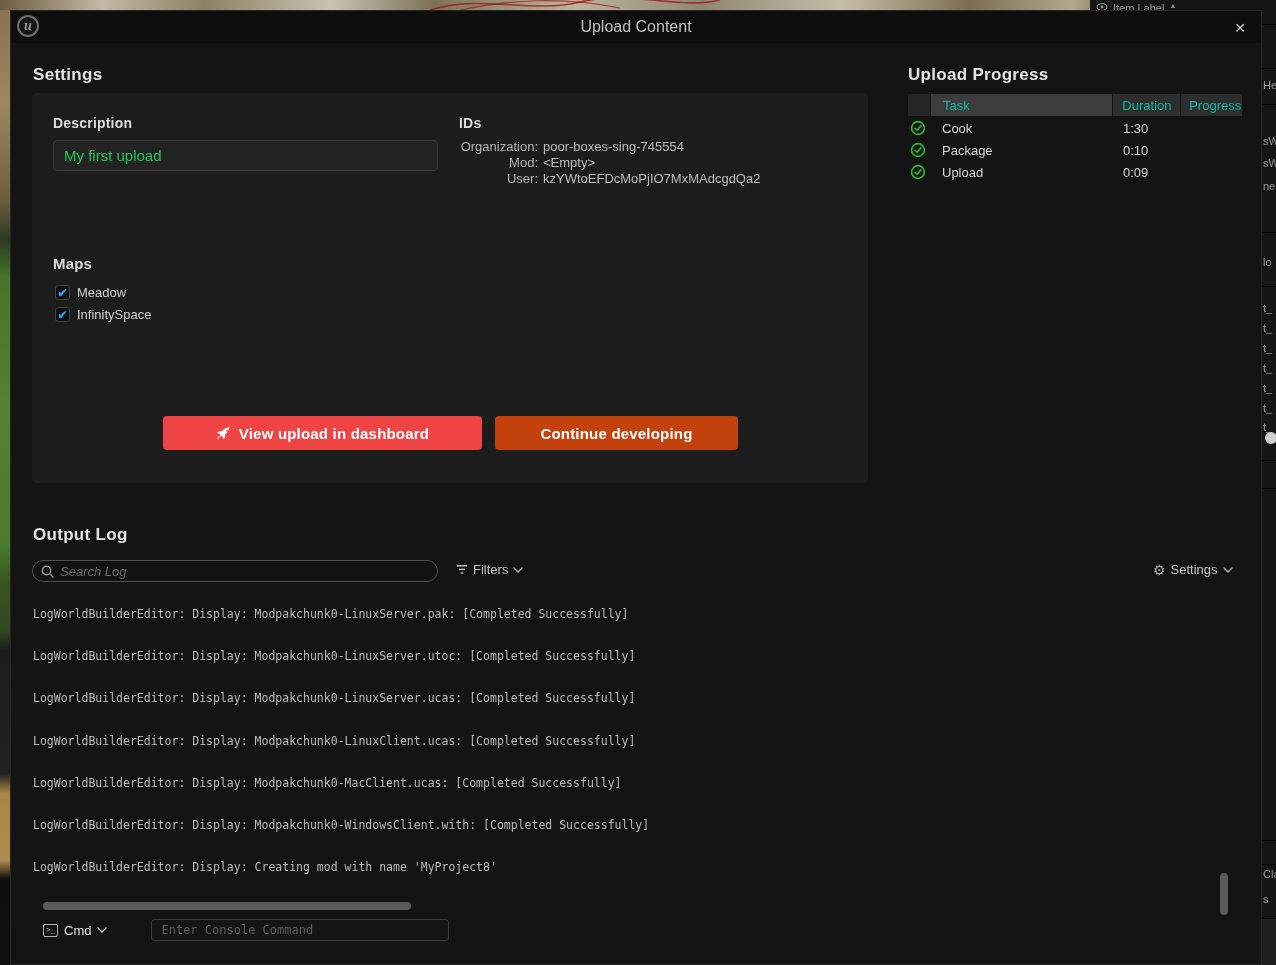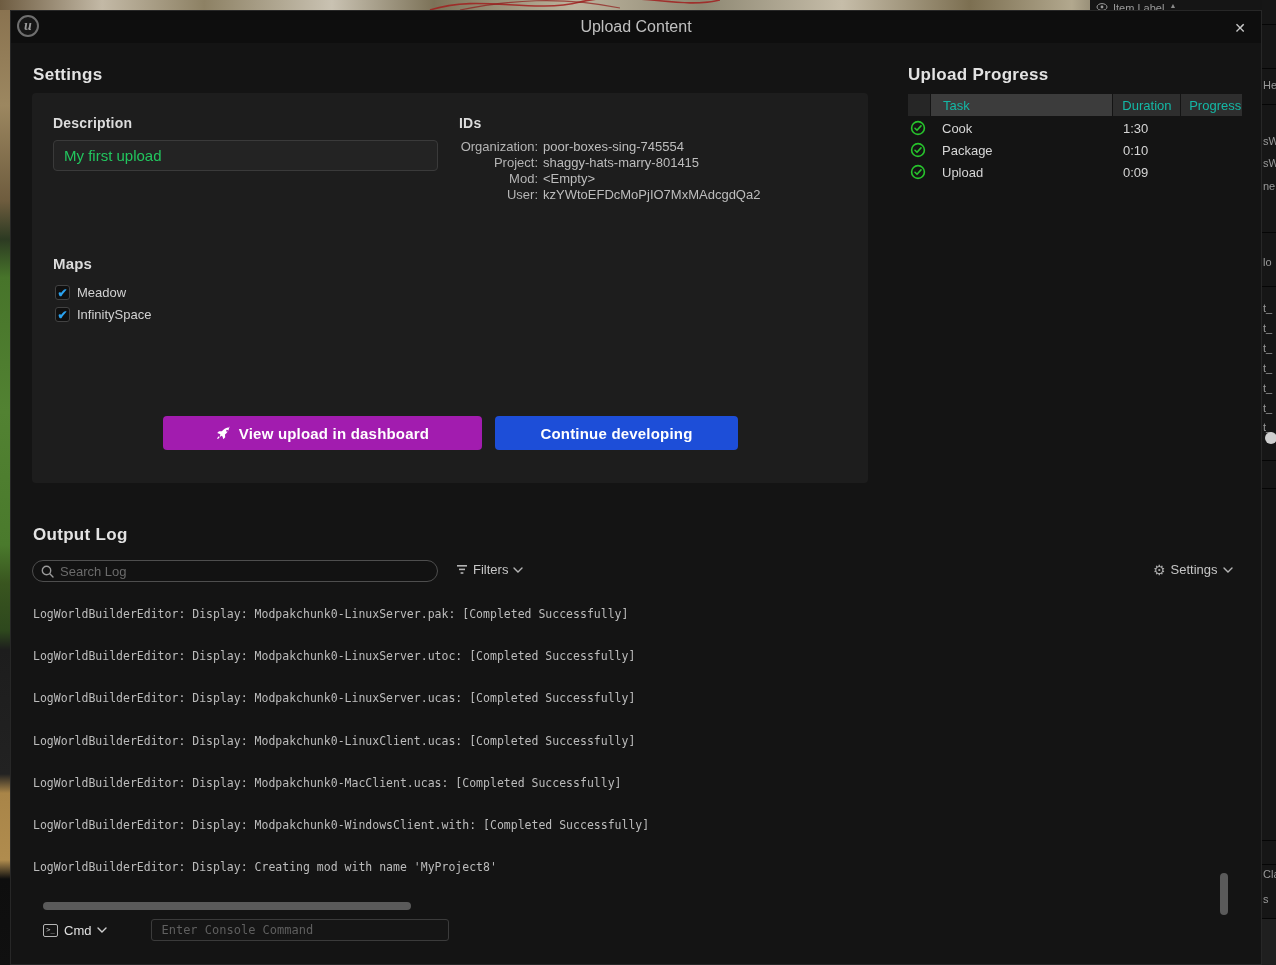--- a/index.html
+++ b/index.html
@@ -58,22 +58,22 @@
   .map-row { position:absolute; left:23px; display:flex; align-items:center; gap:7px; }
   .map-row-0 { top:192px; } .map-row-1 { top:214px; }
   .checkbox { width:15px; height:15px; background:#101010; border:1px solid #424242; border-radius:3px;
     display:flex; align-items:center; justify-content:center; cursor:pointer; }
   .checkbox .tick { color:#2aa2ef; font-size:12px; font-weight:bold; line-height:1; }
   .map-label { color:#d2d2d2; font-size:13px; }
 
   .btn { position:absolute; top:323px; height:34px; border:none; border-radius:4px; color:#ffffff;
     font-weight:bold; font-size:15px; font-family:"Liberation Sans",sans-serif; cursor:pointer;
     display:flex; align-items:center; justify-content:center; gap:8px; letter-spacing:.2px; }
-  .btn-primary { left:131px; width:319px; background:#a21caf; }
-  .btn-secondary { left:463px; width:243px; background:#1d4ed8; }
+  .btn-primary { left:131px; width:319px; background:#ef4444; }
+  .btn-secondary { left:463px; width:243px; background:#c2410c; }
 
   
   .up-heading { left:897px; top:54px; }
   .progress-table { position:absolute; left:897px; top:83px; width:334px; }
   .pt-header { display:flex; gap:1px; height:22px; }
   .pt-cell { background:#2e2e2e; color:#14b8a6; font-size:13px; display:flex; align-items:center; }
   .pt-icon-col { width:22px; background:#262626; }
   .pt-task { width:182px; padding-left:12px; background:#3c3c3c; }
   .pt-duration { width:67px; padding-left:9px; }
   .pt-progress { width:61px; padding-left:8px; }
@@ -81,21 +81,21 @@
   .pt-row .cell-icon { width:22px; display:flex; align-items:center; justify-content:flex-start; padding-left:2px; }
   .pt-row .cell-task { width:183px; padding-left:12px; color:#d6d6d6; font-size:13px; }
   .pt-row .cell-duration { width:67px; padding-left:10px; color:#d6d6d6; font-size:13px; }
   .pt-row .cell-progress { width:61px; color:#d6d6d6; font-size:13px; }
 
   
   .ol-heading { left:22px; top:514px; }
   .search-box { position:absolute; left:21px; top:549px; width:406px; height:22px; border:1px solid #4e4e4e;
     border-radius:11px; background:#121212; display:flex; align-items:center; padding:0 8px; gap:6px; }
   .search-box input { flex:1; background:transparent; border:none; outline:none; color:#0ea5e9;
-    font-size:13px; font-family:"Liberation Sans",sans-serif; }
+    font-size:13px; font-family:"Liberation Sans",sans-serif;font-style:italic; }
   .search-box input::placeholder { color:#6b6b6b; }
   .dropdown { position:absolute; display:flex; align-items:center; gap:5px; color:#c6c6c6; font-size:13px; cursor:pointer; }
   .filters-dd { left:445px; top:551px; }
   .settings-dd { left:1142px; top:551px; }
   .gear { color:#a9a9a9; font-size:14px; line-height:1; }
 
   .log-view { position:absolute; left:22px; top:575px; width:1196px; height:315px; overflow:hidden; }
   .log-lines { margin-top:-7px; font-family:"DejaVu Sans Mono", monospace; font-size:11.5px;
     line-height:14.05px; color:#bcbcbc; white-space:pre; }
 
@@ -177,24 +177,20 @@
       <div class="h2 desc-label">Description</div>
       <input class="desc-input" type="text" value="My first upload" style="">
 
       <div class="h2 ids-heading">IDs</div>
       <div class="ids-block">
         <div class="id-row">
           <span class="id-label">Organization:</span>
           <span class="id-value">poor-boxes-sing-745554</span>
         </div>
         <div class="id-row">
-          <span class="id-label">Project:</span>
-          <span class="id-value">shaggy-hats-marry-801415</span>
-        </div>
-        <div class="id-row">
           <span class="id-label">Mod:</span>
           <span class="id-value">&lt;Empty&gt;</span>
         </div>
         <div class="id-row">
           <span class="id-label">User:</span>
           <span class="id-value">kzYWtoEFDcMoPjIO7MxMAdcgdQa2</span>
         </div>
       </div>
 
       <div class="h2 maps-heading">Maps</div>

